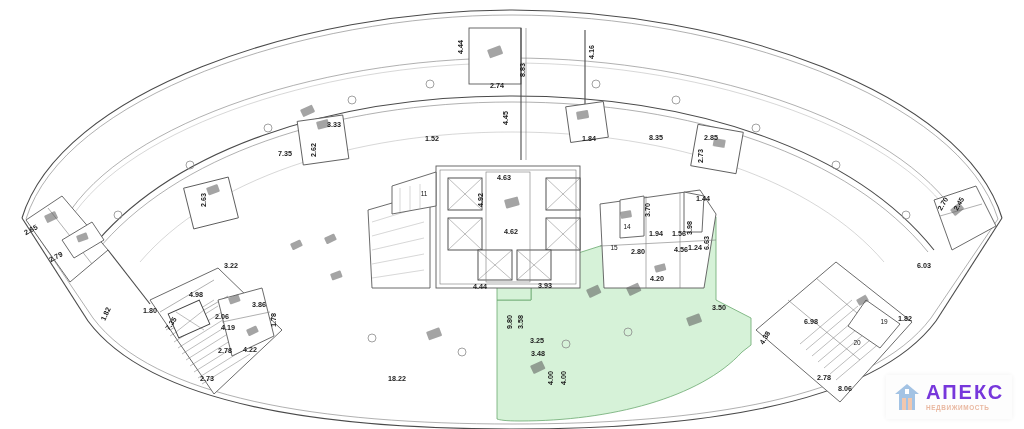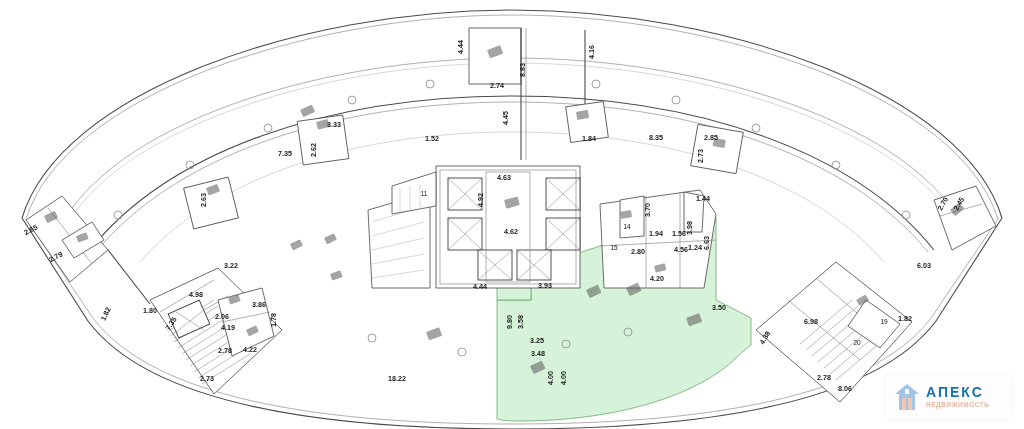--- a/index.html
+++ b/index.html
@@ -17,21 +17,21 @@
   .hatch{stroke:#6b6b6b;stroke-width:0.45;}
   .col{fill:none;stroke:#8a8a8a;stroke-width:0.8;}
   .blob{fill:#5a5a5a;opacity:.55;}
   
   #logo{position:absolute;right:12px;bottom:10px;width:126px;height:44px;
         background:#fdfdfd;box-shadow:0 0 6px rgba(0,0,0,.07);
         display:flex;align-items:center;gap:6px;padding:0 8px;box-sizing:border-box;
         opacity:.93;}
   #logo .mark{width:26px;height:28px;position:relative;flex:0 0 auto;}
   #logo .txt{display:flex;flex-direction:column;line-height:1;}
-  #logo .t1{font-size:14px;letter-spacing:2px;color:#0369a1;font-weight:bold;}
+  #logo .t1{font-size:20px;letter-spacing:2px;color:#6d28d9;font-weight:bold;}
   #logo .t2{font-size:6.4px;letter-spacing:.6px;color:#e8b39a;font-weight:bold;margin-top:3px;}
 </style>
 </head>
 <body>
 
 <svg id="plan" viewBox="0 0 1024 429">
   <defs>
     <pattern id="hatchp" width="4" height="4" patternTransform="rotate(45)" patternUnits="userSpaceOnUse">
       <line x1="0" y1="0" x2="0" y2="4" stroke="#7a7a7a" stroke-width="0.5"></line>
     </pattern>

